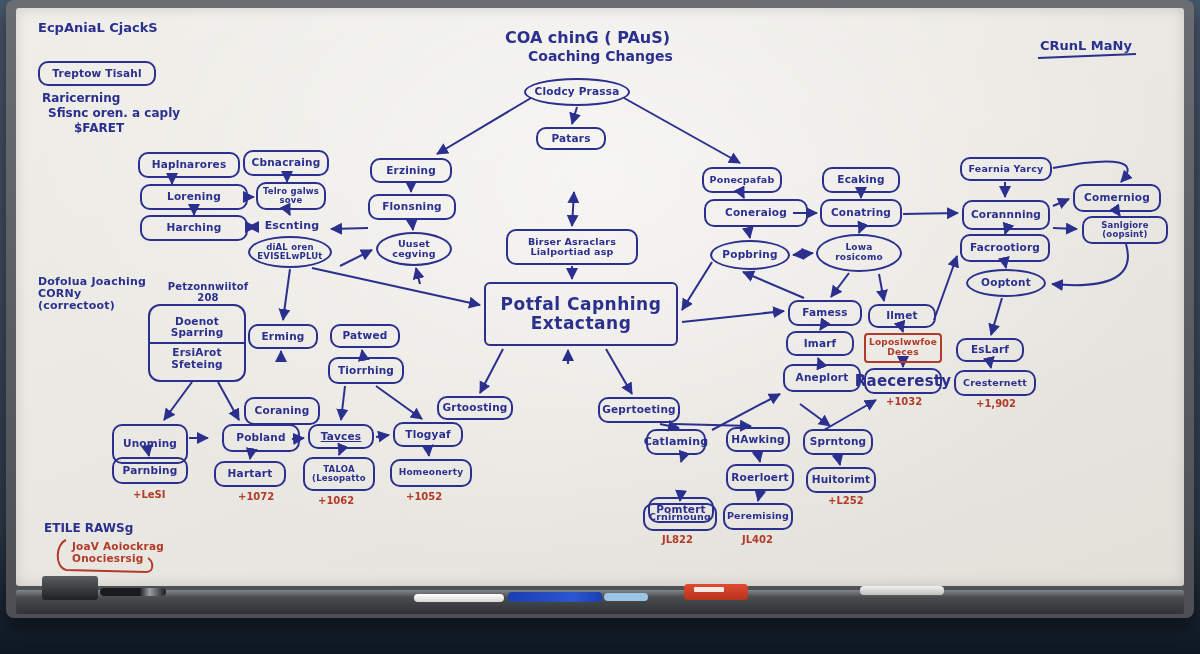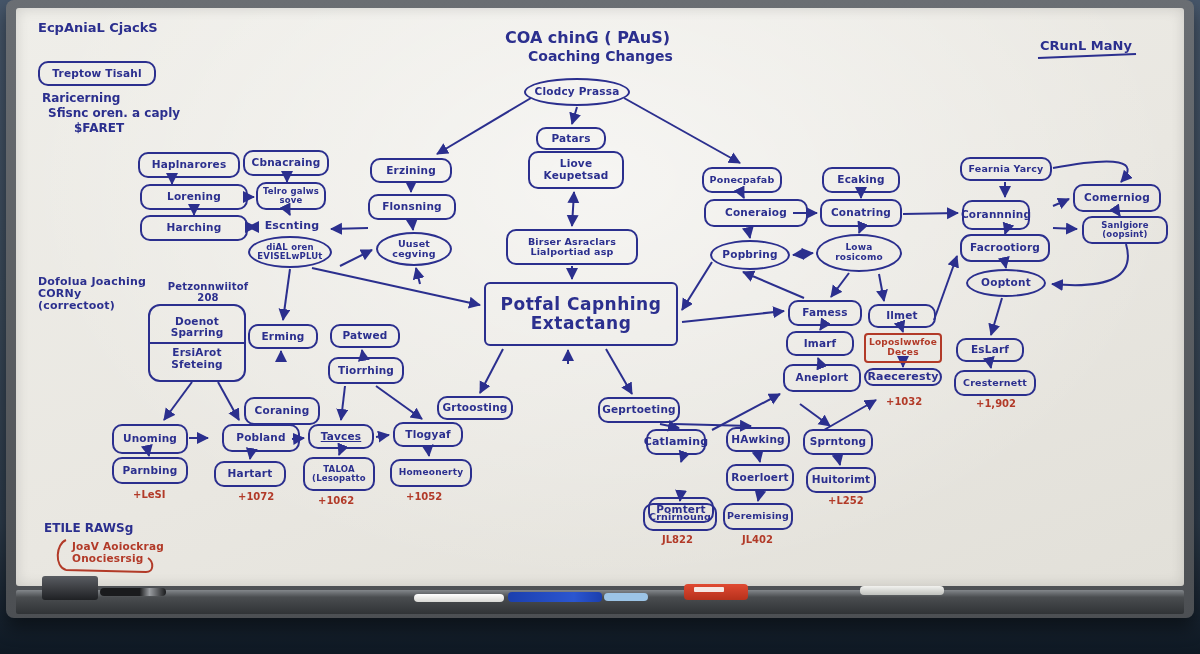--- a/index.html
+++ b/index.html
@@ -148,50 +148,48 @@
   <div class="node" style="left:256px;top:215px;width:72px;height:22px;font-size:11px;">Escnting</div>
   <div class="node el" style="left:248px;top:236px;width:84px;height:32px;font-size:8.5px;">diAL oren
 EVISELwPLUt</div>
 
   <div class="node bx" style="left:370px;top:158px;width:82px;height:25px;">Erzining</div>
   <div class="node bx" style="left:368px;top:194px;width:88px;height:26px;">Flonsning</div>
   <div class="node el" style="left:376px;top:232px;width:76px;height:34px;font-size:9.5px;">Uuset
 cegving</div>
 
   <div class="node bx" style="left:536px;top:127px;width:70px;height:23px;">Patars</div>
-  <div class="node bx" style="left:528px;top:151px;width:96px;height:38px;">Liove
-Keupetsad</div>
   <div class="node bx" style="left:506px;top:229px;width:132px;height:36px;font-size:9.5px;">Birser Asraclars
 Lialportiad asp</div>
   <div class="node bx big" style="left:484px;top:282px;width:194px;height:64px;border-radius:6px;">Potfal Capnhing
 Extactang</div>
 
   <div class="node bx" style="left:702px;top:167px;width:80px;height:26px;font-size:9.5px;">Ponecpafab</div>
   <div class="node bx" style="left:822px;top:167px;width:78px;height:26px;">Ecaking</div>
   <div class="node bx" style="left:704px;top:199px;width:104px;height:28px;">Coneraiog</div>
   <div class="node bx" style="left:820px;top:199px;width:82px;height:28px;">Conatring</div>
   <div class="node el" style="left:710px;top:240px;width:80px;height:30px;">Popbring</div>
   <div class="node el" style="left:816px;top:234px;width:86px;height:38px;font-size:9px;">Lowa
 rosicomo</div>
 
   <div class="node bx" style="left:960px;top:157px;width:92px;height:24px;font-size:9.5px;">Fearnia Yarcy</div>
   <div class="node bx" style="left:1073px;top:184px;width:88px;height:28px;">Comerniog</div>
-  <div class="node bx" style="left:962px;top:200px;width:68px;height:30px;">Corannning</div>
+  <div class="node bx" style="left:962px;top:200px;width:88px;height:30px;">Corannning</div>
   <div class="node bx" style="left:1082px;top:216px;width:86px;height:28px;font-size:8.5px;">Sanlgiore
 (oopsint)</div>
-  <div class="node bx" style="left:960px;top:234px;width:90px;height:28px;border-radius:11px;">Facrootiorg</div>
+  <div class="node bx" style="left:960px;top:234px;width:90px;height:28px;">Facrootiorg</div>
   <div class="node el" style="left:966px;top:269px;width:80px;height:28px;">Ooptont</div>
 
   <div class="node bx" style="left:788px;top:300px;width:74px;height:26px;">Famess</div>
   <div class="node bx" style="left:786px;top:331px;width:68px;height:25px;">Imarf</div>
   <div class="node bx" style="left:868px;top:304px;width:68px;height:24px;">Ilmet</div>
   <div class="node bx redk" style="left:864px;top:333px;width:78px;height:30px;font-size:9px;border-radius:4px;">Loposlwwfoe
 Deces</div>
   <div class="node bx" style="left:783px;top:364px;width:78px;height:28px;">Aneplort</div>
-  <div class="node bx" style="left:864px;top:368px;width:78px;height:18px;font-size:11px;">Raeceresty</div>
+  <div class="node bx" style="left:864px;top:368px;width:78px;height:26px;font-size:15px;">Raeceresty</div>
   <div class="rnote" style="left:886px;top:396px;">+1032</div>
   <div class="node bx" style="left:956px;top:338px;width:68px;height:24px;">EsLarf</div>
   <div class="node bx" style="left:954px;top:370px;width:82px;height:26px;font-size:9.5px;">Cresternett</div>
   <div class="rnote" style="left:976px;top:398px;">+1,902</div>
 
   <div class="node plain" style="left:38px;top:271px;width:140px;height:46px;font-size:11px;">Dofolua Joaching
 CORNy
 (correctoot)</div>
   <div class="node" style="left:160px;top:278px;width:96px;height:28px;font-size:10px;">Petzonnwiitof
 208</div>
@@ -200,21 +198,21 @@
 Sparring</div>
     <div class="comp-div"></div>
     <div>ErsiArot
 Sfeteing</div>
   </div>
   <div class="node bx" style="left:248px;top:324px;width:70px;height:25px;">Erming</div>
   <div class="node bx" style="left:244px;top:357px;width:76px;height:28px;margin-top:40px;">Coraning</div>
   <div class="node bx" style="left:330px;top:324px;width:70px;height:24px;">Patwed</div>
   <div class="node bx" style="left:328px;top:357px;width:76px;height:27px;">Tiorrhing</div>
 
-  <div class="node bx" style="left:112px;top:424px;width:76px;height:30px;">Unoming</div>
+  <div class="node bx" style="left:112px;top:424px;width:76px;height:40px;">Unoming</div>
   <div class="node bx" style="left:212px;top:424px;width:78px;height:28px;margin-left:10px;">Pobland</div>
   <div class="node bx" style="left:112px;top:457px;width:76px;height:27px;">Parnbing</div>
   <div class="rnote" style="left:133px;top:489px;">+LeSI</div>
   <div class="node bx" style="left:214px;top:461px;width:72px;height:26px;">Hartart</div>
   <div class="rnote" style="left:238px;top:491px;">+1072</div>
 
   <div class="node bx ul" style="left:308px;top:424px;width:66px;height:25px;">Tavces</div>
   <div class="node bx" style="left:303px;top:457px;width:72px;height:34px;font-size:8.5px;">TALOA
 (Lesopatto</div>
   <div class="rnote" style="left:318px;top:495px;">+1062</div>

